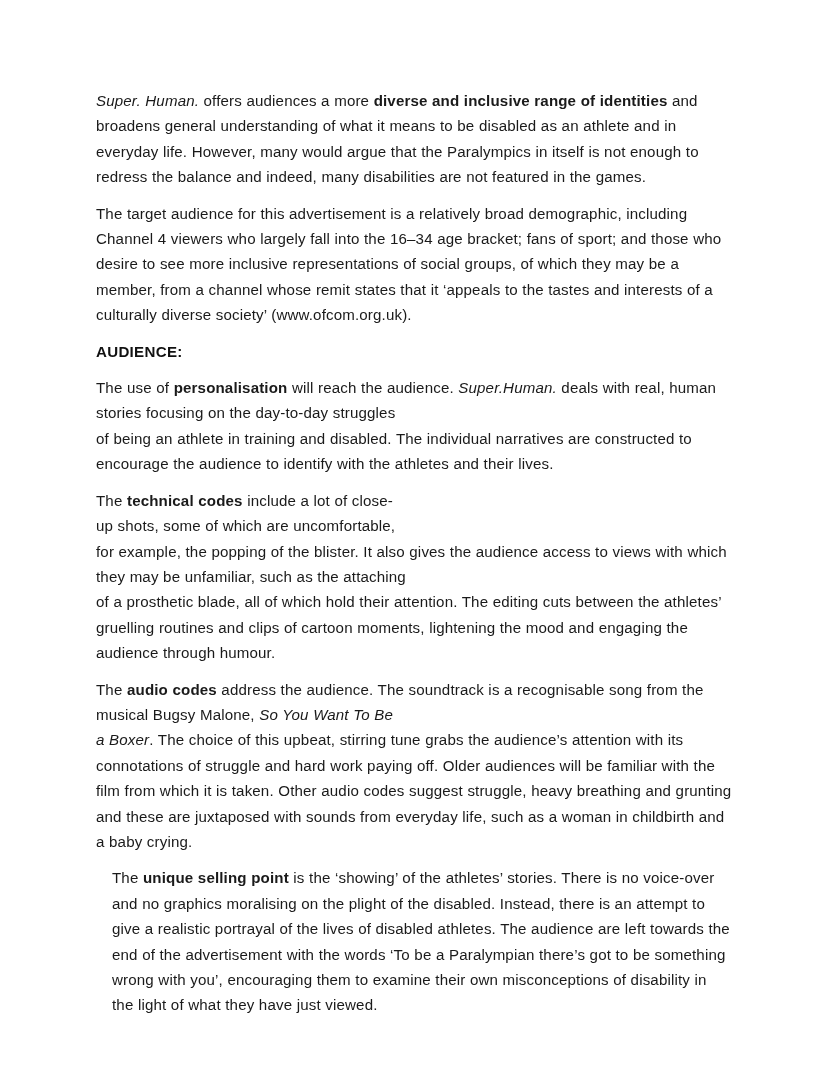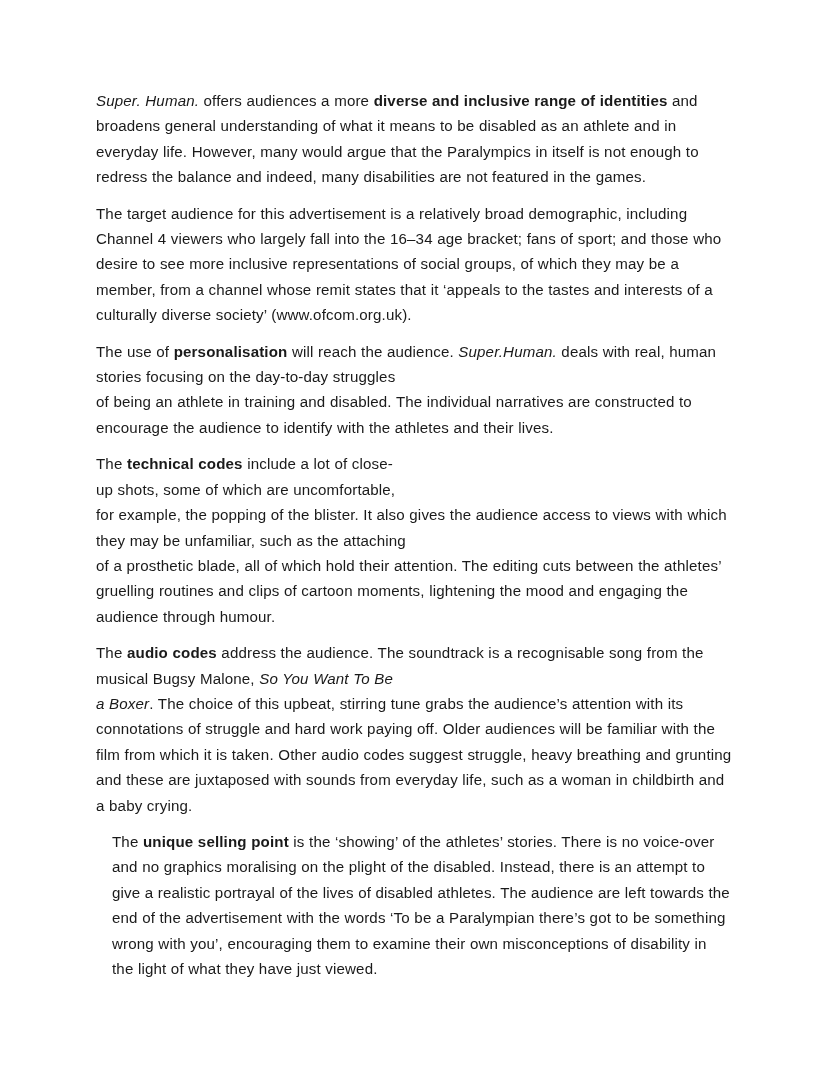--- a/index.html
+++ b/index.html
@@ -52,20 +52,21 @@
 </head>
 <body>
 
 <div class="page">
   <div class="doc-body">
 
     <p class="para"><span class="i">Super. Human.</span><span> offers audiences a more </span><span class="b">diverse and inclusive range of identities</span><span> and broadens general understanding of what it means to be disabled as an athlete and in everyday life. However, many would argue that the Paralympics in itself is not enough to redress the balance and indeed, many disabilities are not featured in the games.</span></p>
 
     <p class="para">The target audience for this advertisement is a relatively broad demographic, including Channel 4 viewers who largely fall into the 16–34 age bracket; fans of sport; and those who desire to see more inclusive representations of social groups, of which they may be a member, from a channel whose remit states that it ‘appeals to the tastes and interests of a culturally diverse society’ (www.ofcom.org.uk).</p>
 
+    <h2 class="section-heading">AUDIENCE:</h2>
 
     <p class="para"><span>The use of </span><span class="b">personalisation</span><span> will reach the audience. </span><span class="i">Super.Human.</span><span> deals with real, human stories focusing on the day-to-day struggles</span><br><span>of being an athlete in training and disabled. The individual narratives are constructed to encourage the audience to identify with the athletes and their lives.</span></p>
 
     <p class="para"><span>The </span><span class="b">technical codes</span><span> include a lot of close-</span><br><span>up shots, some of which are uncomfortable,</span><br><span>for example, the popping of the blister. It also gives the audience access to views with which they may be unfamiliar, such as the attaching</span><br><span>of a prosthetic blade, all of which hold their attention. The editing cuts between the athletes’ gruelling routines and clips of cartoon moments, lightening the mood and engaging the audience through humour.</span></p>
 
     <p class="para"><span>The </span><span class="b">audio codes</span><span> address the audience. The soundtrack is a recognisable song from the musical Bugsy Malone, </span><span class="i">So You Want To Be</span><br><span class="i">a Boxer</span><span>. The choice of this upbeat, stirring tune grabs the audience’s attention with its connotations of struggle and hard work paying off. Older audiences will be familiar with the film from which it is taken. Other audio codes suggest struggle, heavy breathing and grunting and these are juxtaposed with sounds from everyday life, such as a woman in childbirth and a baby crying.</span></p>
 
     <p class="para"><span>The </span><span class="b">unique selling point</span><span> is the ‘showing’ of the athletes’ stories. There is no voice-over and no graphics moralising on the plight of the disabled. Instead, there is an attempt to give a realistic portrayal of the lives of disabled athletes. The audience are left towards the end of the advertisement with the words ‘To be a Paralympian there’s got to be something wrong with you’, encouraging them to examine their own misconceptions of disability in the light of what they have just viewed.</span></p>
 
   </div>

